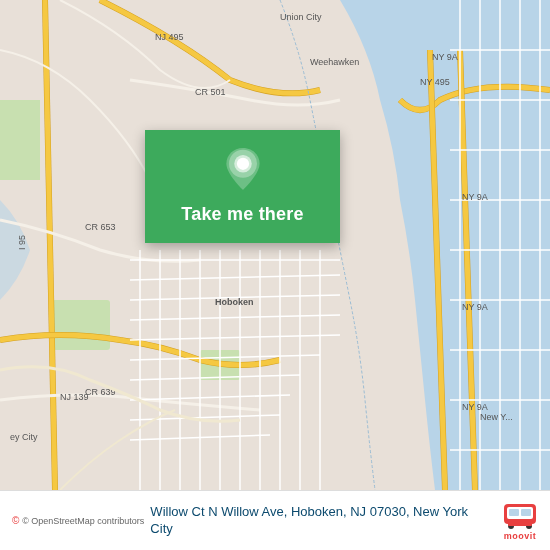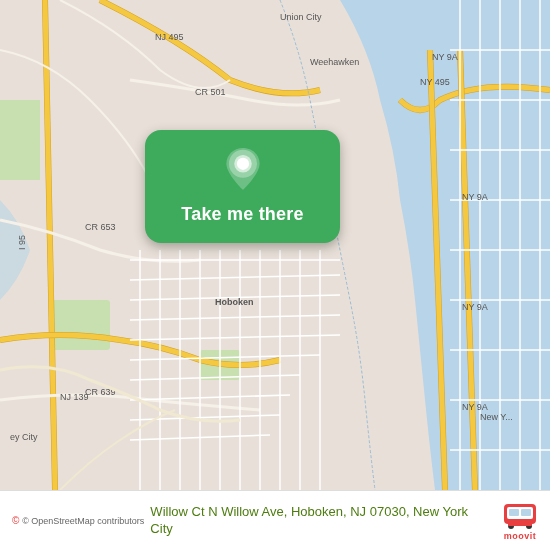--- a/index.html
+++ b/index.html
@@ -28,21 +28,21 @@
       width: 100%; height: 100%;
     }
 
     
     .location-card {
       position: absolute;
       top: 130px;
       left: 145px;
       width: 195px;
       background: #3daa5c;
-      border-radius: 16px;
+      border-radius: 0;
       display: flex;
       flex-direction: column;
       align-items: center;
       padding: 18px 8px 14px;
       box-shadow: 0 4px 12px rgba(0,0,0,0.3);
       z-index: 10;
     }
 
     .pin-icon {
       width: 42px;
@@ -74,21 +74,21 @@
 
     .osm-logo {
       color: #e84040;
       font-size: 10px;
       margin-right: 6px;
       white-space: nowrap;
     }
 
     .address-text {
       font-size: 13px;
-      color: #4d7c0f;
+      color: #0c4a6e;
       flex: 1;
       line-height: 1.3;
     }
 
     .moovit-logo {
       display: flex;
       flex-direction: column;
       align-items: center;
       margin-left: 20px;
     }

